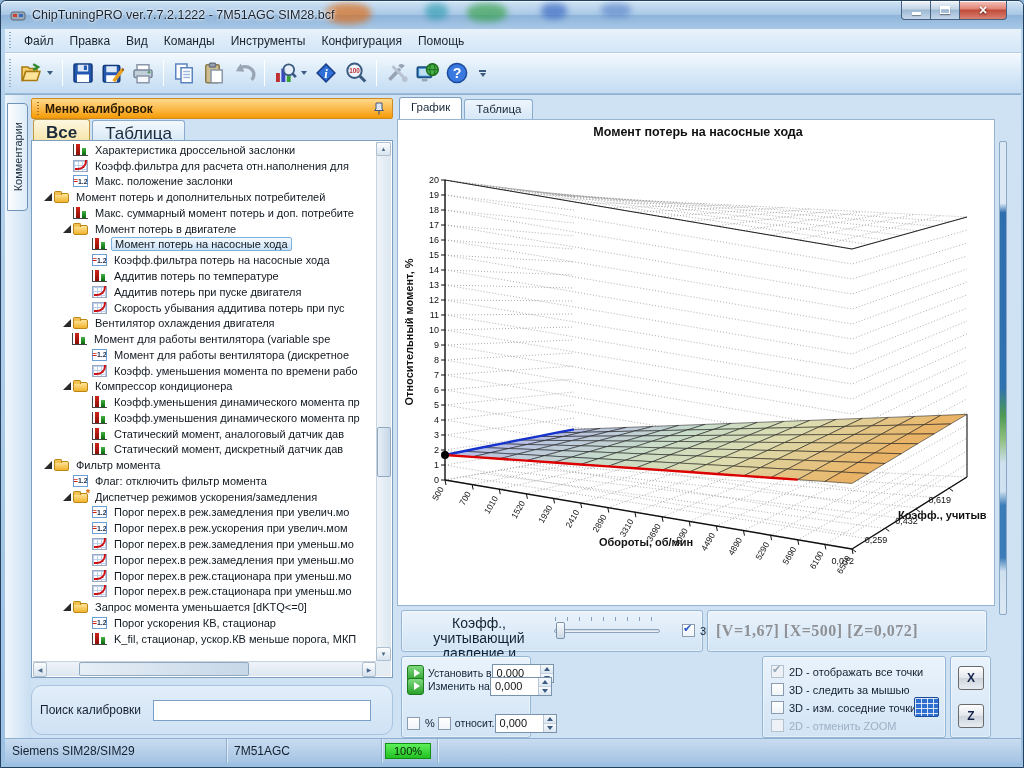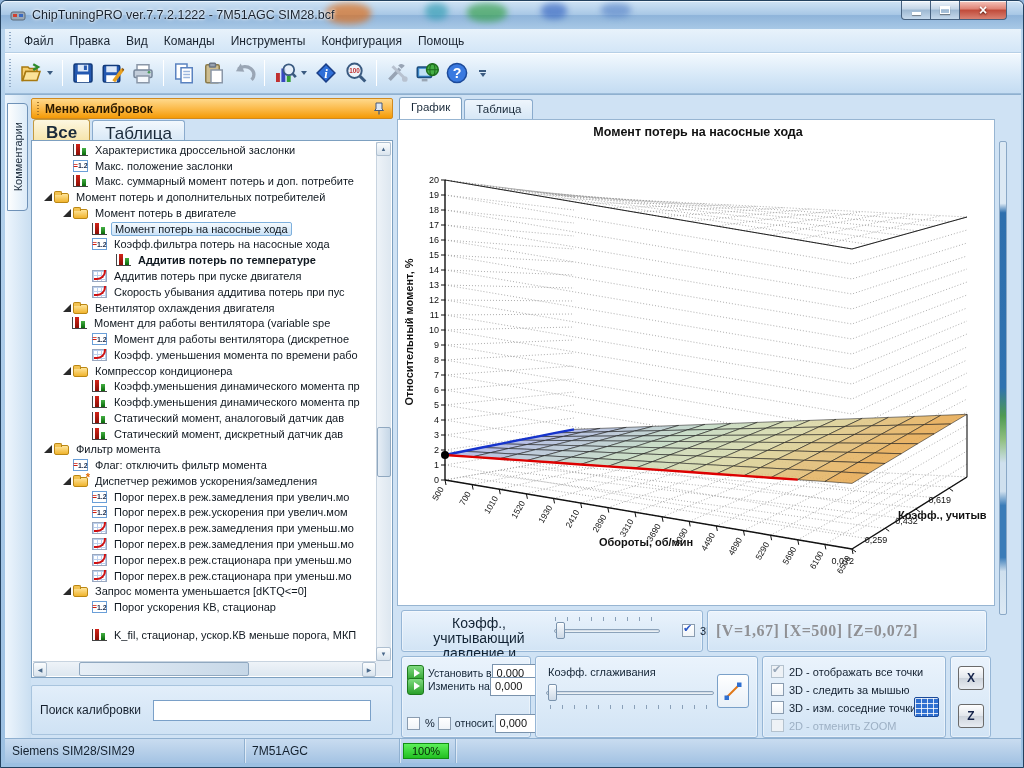--- a/index.html
+++ b/index.html
@@ -86,21 +86,21 @@
   .tlabel{padding:0 3px;overflow:hidden}
   .trow.sel .tlabel{background:linear-gradient(#f5fafd,#cbe2f7);border:1px solid #7eb0dd;border-radius:2px;padding:0 3px}
   
   .vscroll{position:absolute;top:1px;right:1px;width:15px;bottom:16px;background:linear-gradient(90deg,#eef3f8,#dde7f0);border-left:1px solid #c8d4e0}
   .hscroll{position:absolute;left:1px;bottom:1px;height:15px;right:16px;background:linear-gradient(#eef3f8,#dde7f0);border-top:1px solid #c8d4e0}
   .sbtn{position:absolute;width:15px;height:14px;background:linear-gradient(#fbfdfe,#d9e4ee);border:1px solid #aebfd0;border-radius:2px;
     display:flex;align-items:center;justify-content:center;font-size:6px;color:#49688a}
   .sthumb{position:absolute;background:linear-gradient(90deg,#e6eef6,#c6d7e7);border:1px solid #90a8c0;border-radius:2px}
   .corner{position:absolute;right:1px;bottom:1px;width:15px;height:15px;background:#e4ecf4}
   .search-row{position:absolute;left:0;top:588px;width:362px;height:50px;background:linear-gradient(#e2eefa,#cfe2f4);
-    border:1px solid #a8c4de;border-radius:2px;display:flex;align-items:center}
+    border:1px solid #a8c4de;border-radius:11px;display:flex;align-items:center}
   .search-row label{font-size:12px;color:#15202e;margin:0 12px 0 8px}
   .search-row input{width:218px;height:21px;border:1px solid #7aa0c8;font-size:12px;padding:0 4px;background:#fff;outline:none}
 
   
   .main-tabs{position:absolute;left:398px;top:96px;display:flex;align-items:flex-end;gap:2px;height:22px}
   .mtab{height:20px;padding:3px 11px;font-size:11.5px;border:1px solid #8aabcd;border-bottom:none;border-radius:3px 3px 0 0;
     background:linear-gradient(#eef5fc,#d6e7f6);color:#1a2a3a}
   .mtab.active{background:#fff;height:22px;font-weight:normal;border-color:#7da0c0}
   .chart-panel{position:absolute;left:396px;top:118px;width:598px;height:487px;background:#fff;border:1px solid #97b5d2}
   .chart-panel svg{display:block}
@@ -332,49 +332,54 @@
     </div>
     <div class="tree-wrap">
       <div class="tree">
           <div class="trow" style="padding-left: 29px;">
             <span class="expander"></span>
             <span class="ti" data-icon="bars"></span>
             <span class="tlabel">Характеристика дроссельной заслонки</span>
           </div>
           <div class="trow" style="padding-left: 29px;">
             <span class="expander"></span>
+            <span class="ti" data-icon="curve"></span>
+            <span class="tlabel">Коэфф.фильтра для расчета отн.наполнения для</span>
+          </div>
+          <div class="trow" style="padding-left: 29px;">
+            <span class="expander"></span>
             <span class="ti" data-icon="num"></span>
             <span class="tlabel">Макс. положение заслонки</span>
-          </div>
-          <div class="trow" style="padding-left: 29px;">
-            <span class="expander"></span>
-            <span class="ti" data-icon="bars"></span>
-            <span class="tlabel">Макс. суммарный момент потерь и доп. потребите</span>
           </div>
           <div class="trow" style="padding-left: 10px;">
             <span class="expander exp"></span>
             <span class="ti" data-icon="folder"></span>
             <span class="tlabel">Момент потерь и дополнительных потребителей</span>
           </div>
           <div class="trow" style="padding-left: 29px;">
+            <span class="expander"></span>
+            <span class="ti" data-icon="bars"></span>
+            <span class="tlabel">Макс. суммарный момент потерь и доп. потребите</span>
+          </div>
+          <div class="trow" style="padding-left: 29px;">
             <span class="expander exp"></span>
             <span class="ti" data-icon="folder"></span>
             <span class="tlabel">Момент потерь в двигателе</span>
           </div>
           <div class="trow sel" style="padding-left: 48px;">
             <span class="expander"></span>
             <span class="ti" data-icon="bars"></span>
             <span class="tlabel">Момент потерь на насосные хода</span>
           </div>
           <div class="trow" style="padding-left: 48px;">
             <span class="expander"></span>
             <span class="ti" data-icon="num"></span>
             <span class="tlabel">Коэфф.фильтра потерь на насосные хода</span>
           </div>
-          <div class="trow" style="padding-left: 72px; font-weight: bold;">
+          <div class="trow" style="padding-left: 48px;">
             <span class="expander"></span>
             <span class="ti" data-icon="bars"></span>
             <span class="tlabel">Аддитив потерь по температуре</span>
           </div>
           <div class="trow" style="padding-left: 48px;">
             <span class="expander"></span>
             <span class="ti" data-icon="curve"></span>
             <span class="tlabel">Аддитив потерь при пуске двигателя</span>
           </div>
           <div class="trow" style="padding-left: 48px;">
@@ -475,21 +480,21 @@
           <div class="trow" style="padding-left: 29px;">
             <span class="expander exp"></span>
             <span class="ti" data-icon="folder"></span>
             <span class="tlabel">Запрос момента уменьшается [dKTQ&lt;=0]</span>
           </div>
           <div class="trow" style="padding-left: 48px;">
             <span class="expander"></span>
             <span class="ti" data-icon="num"></span>
             <span class="tlabel">Порог ускорения КВ, стационар</span>
           </div>
-          <div class="trow" style="padding-left: 48px; margin-top: 12px;">
+          <div class="trow" style="padding-left: 48px;">
             <span class="expander"></span>
             <span class="ti" data-icon="bars"></span>
             <span class="tlabel">K_fil, стационар, ускор.КВ меньше порога, МКП</span>
           </div>
         </div>
       <div class="vscroll">
         <div class="sbtn" style="top:0;right:0">▲</div>
         <div class="sthumb" style="top:285px;height:50px;left:0;right:0"></div>
         <div class="sbtn" style="bottom:0;right:0">▼</div>
       </div>
@@ -870,35 +875,20 @@
               <i class="arr-up"></i>
             </div>
             <div>
               <i class="arr-dn"></i>
             </div>
           </div>
       </div>
     </div>
   </div>
 
-  <div class="group g-smooth">
-    <span class="glabel">Коэфф. сглаживания</span>
-    <div class="slider" style="left:10px;top:27px;width:168px;height:18px">
-      <div class="track"></div>
-      <div class="thumb" style="left:2px"></div>
-    </div>
-    <div class="ticks" style="left:14px;top:48px;width:160px"></div>
-    <div class="pen-btn">
-      <svg width="20" height="20" viewBox="0 0 20 20">
-        <line x1="4" y1="16" x2="16" y2="4" stroke="#e07818" stroke-width="2"></line>
-        <rect x="1.5" y="14.5" width="4.5" height="4.5" fill="#2f6fd0"></rect>
-        <rect x="14" y="1.5" width="4.5" height="4.5" fill="#2f6fd0"></rect>
-      </svg>
-    </div>
-  </div>
 
   <div class="group g-opts">
     <div class="orow" style="top:7px">
       <div class="cb checked gray disabled"></div>
       <span class="cblabel">2D - отображать все точки</span>
     </div>
     <div class="orow" style="top:25px">
       <div class="cb"></div>
       <span class="cblabel">3D - следить за мышью</span>
     </div>
@@ -912,21 +902,21 @@
       <span class="cblabel dim">2D - отменить ZOOM</span>
     </div>
   </div>
 
   <div class="group g-axis">
     <div class="axis-btn" style="top:9px">X</div>
     <div class="axis-btn" style="top:47px">Z</div>
   </div>
 
   <div class="statusbar">
-    <div class="scell" style="width:240px">
+    <div class="scell" style="width:222px">
         <span>Siemens SIM28/SIM29</span>
       </div>
     <div class="scell" style="width:155px">
         <span>7M51AGC</span>
       </div>
     <div class="scell" style="width:56px;padding-left:0">
       <div class="progress">
           <span>100%</span>
         </div>
     </div>

